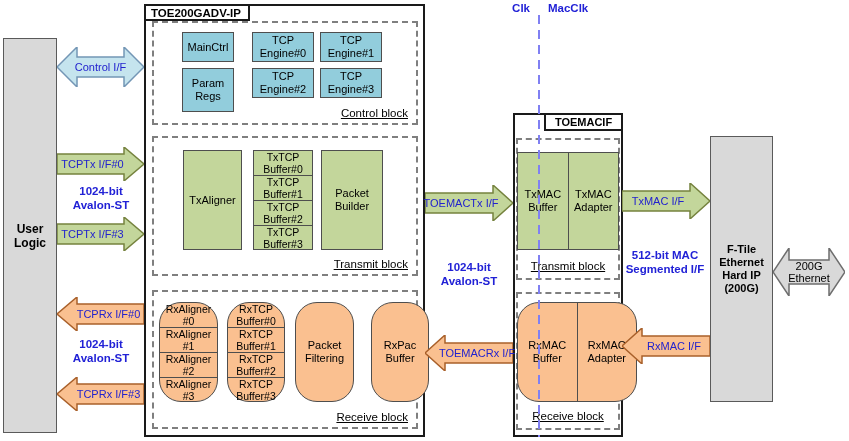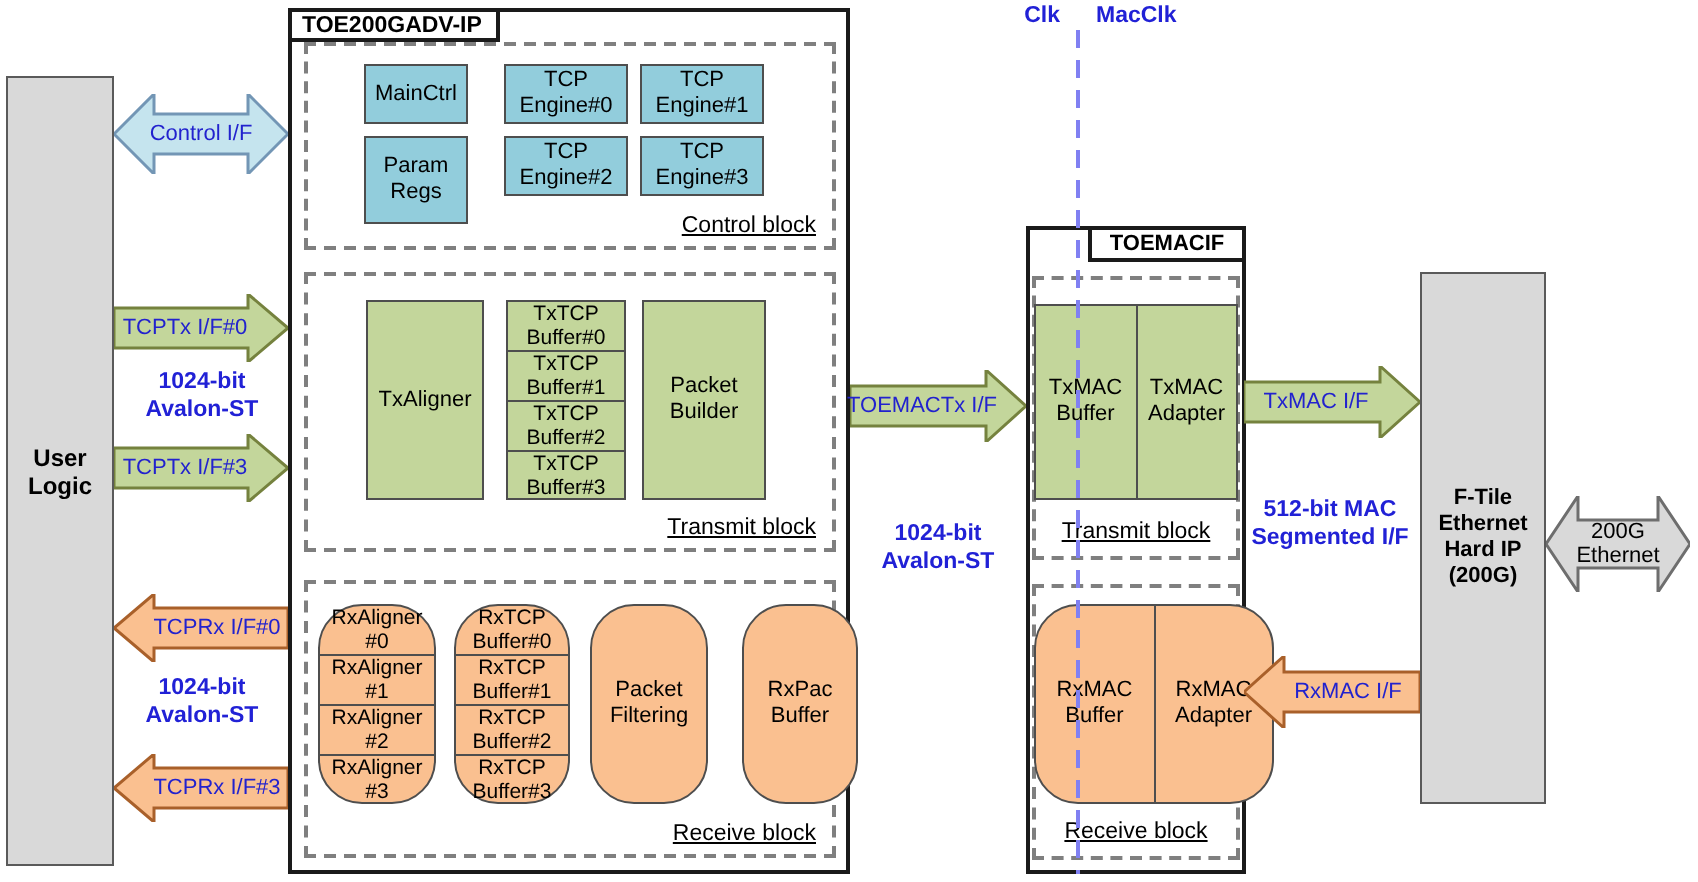--- a/index.html
+++ b/index.html
@@ -198,20 +198,26 @@
     <span class="alabel pad-l">TCPRx I/F#3</span>
   </div>
 
   <div class="arrow" style="left:425px; top:185px; width:88px; height:36px;">
     <svg width="88" height="36">
       <polygon points="0,8 68,8 68,0 88,18 68,36 68,28 0,28" fill="#C3D69B" stroke="#75823E" stroke-width="1.5"></polygon>
     </svg>
     <span class="alabel pad-r">TOEMACTx I/F</span>
   </div>
 
+  <div class="arrow" style="left:425px; top:335px; width:88px; height:36px;">
+    <svg width="88" height="36">
+      <polygon points="88,8 20,8 20,0 0,18 20,36 20,28 88,28" fill="#FAC090" stroke="#A9602A" stroke-width="1.5"></polygon>
+    </svg>
+    <span class="alabel pad-l">TOEMACRx I/F</span>
+  </div>
 
   <div class="arrow" style="left:622px; top:183px; width:88px; height:36px;">
     <svg width="88" height="36">
       <polygon points="0,8 68,8 68,0 88,18 68,36 68,28 0,28" fill="#C3D69B" stroke="#75823E" stroke-width="1.5"></polygon>
     </svg>
     <span class="alabel pad-r">TxMAC I/F</span>
   </div>
 
   <div class="arrow" style="left:622px; top:328px; width:88px; height:36px;">
     <svg width="88" height="36">

